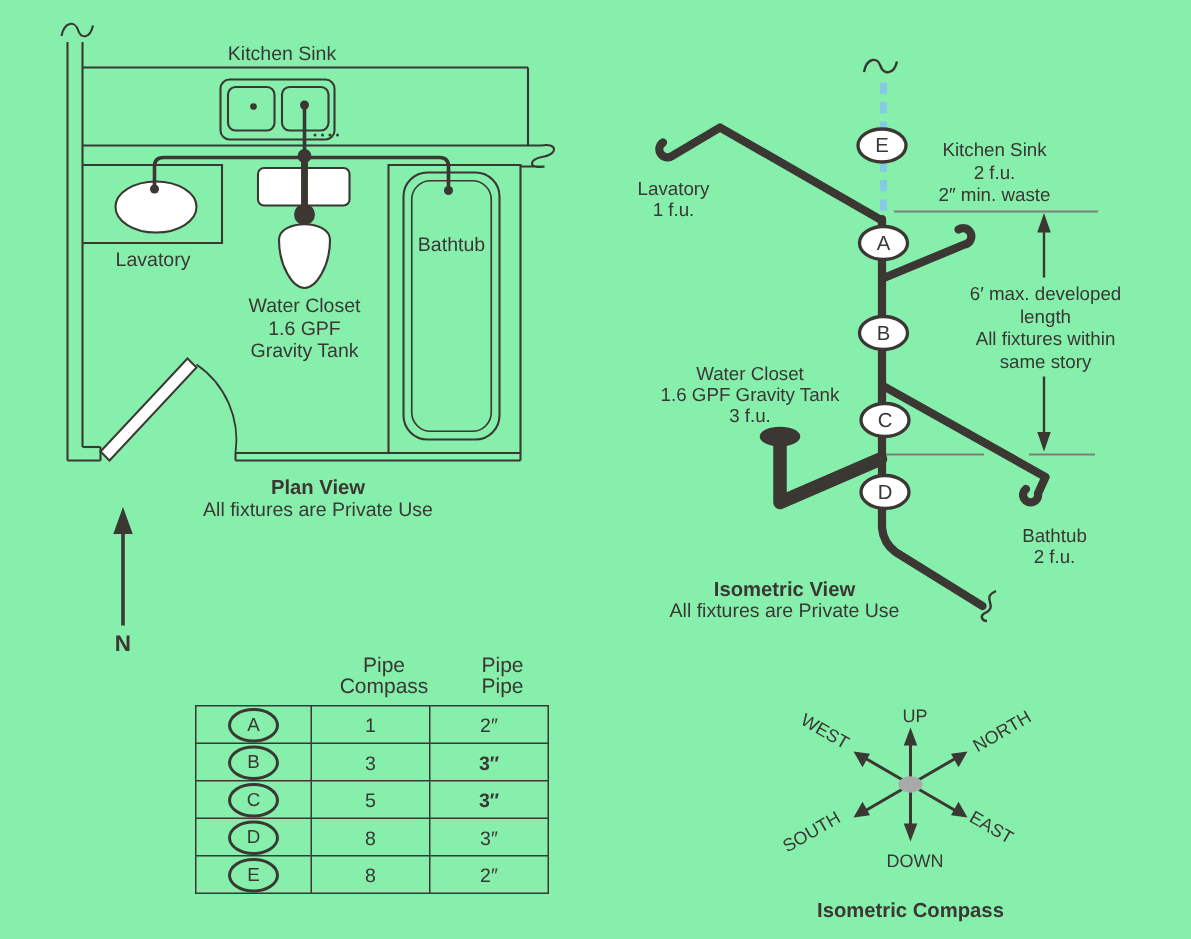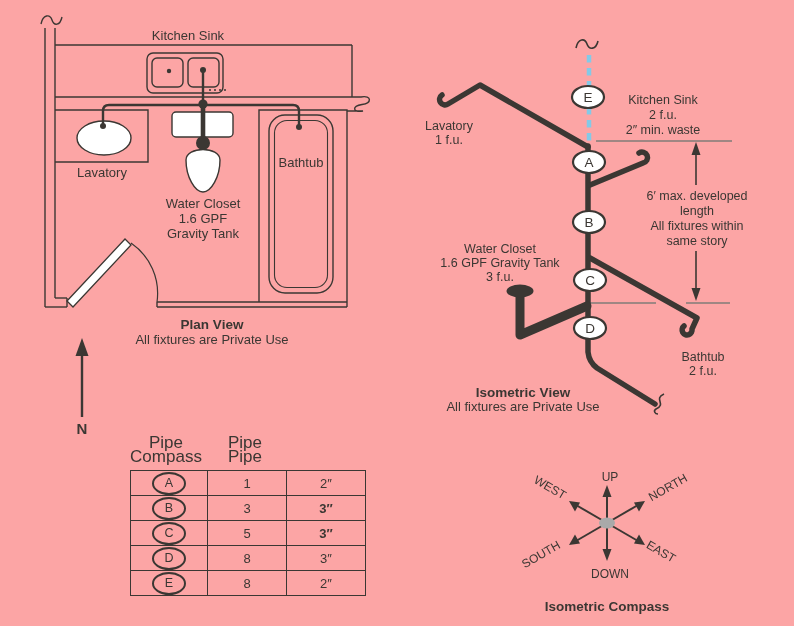--- a/index.html
+++ b/index.html
@@ -1,23 +1,23 @@
 <!DOCTYPE html>
 <html><head>
 <meta charset="utf-8">
 <style>
   html,body{margin:0;padding:0;background:#fff;}
-  #stage{position:relative;width:794px;height:626px;background:#fca5a5;overflow:hidden;
+  #stage{position:relative;width:794px;height:626px;background:#86efac;overflow:hidden;
          font-family:"Liberation Sans",sans-serif;color:#3b3733;}
   svg{position:absolute;overflow:visible;}
   svg text{font-family:"Liberation Sans",sans-serif;fill:#3b3733;}
   .cap-b{font-weight:bold;}
   
   #pipe-table{position:absolute;left:126px;top:436px;width:248px;}
-  .tblhead{display:flex;text-align:center;font-size:17px;line-height:14px;margin-bottom:6px;}
+  .tblhead{display:flex;text-align:center;font-size:14px;line-height:14px;margin-bottom:6px;justify-content:flex-end;}
   .tblhead .th{width:80px;}
   .tblhead .th:last-child{width:78px;}
   table.grid{border-collapse:collapse;margin-left:4px;}
   table.grid td{border:1.6px solid #3b3733;width:78px;height:24px;text-align:center;
                 font-size:13px;padding:0;}
   table.grid td:first-child{width:76px;}
   td.bold{font-weight:bold;}
   .oval{display:inline-block;width:30px;height:19px;border:2px solid #3b3733;border-radius:50%;
         line-height:18px;font-size:12.5px;text-align:center;}
 </style>

